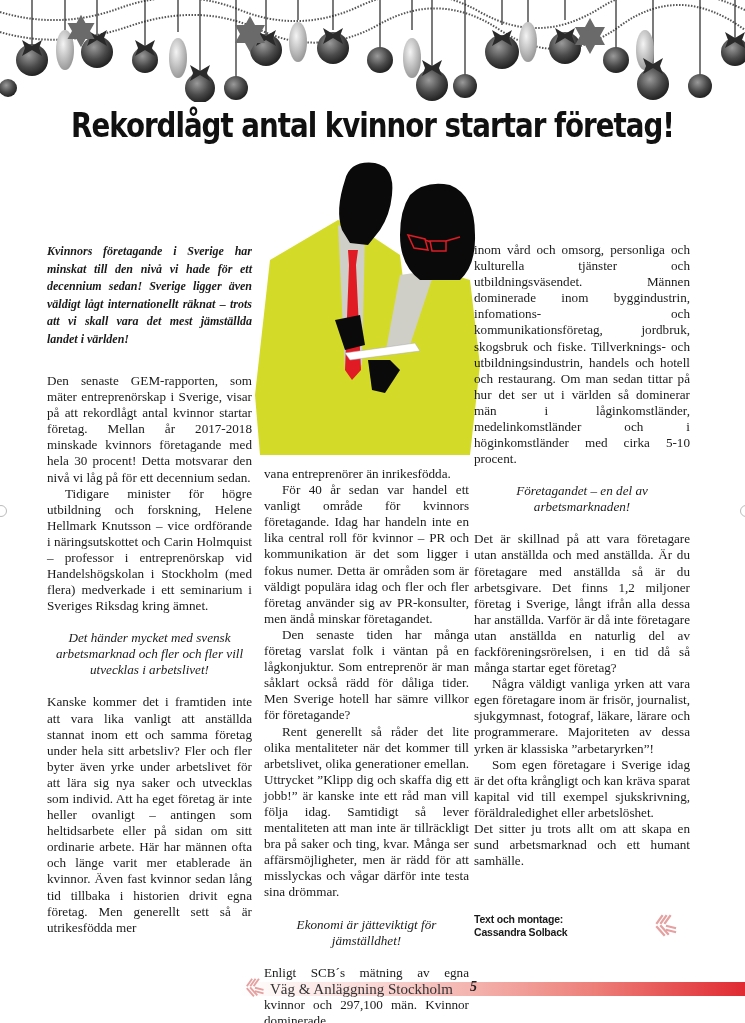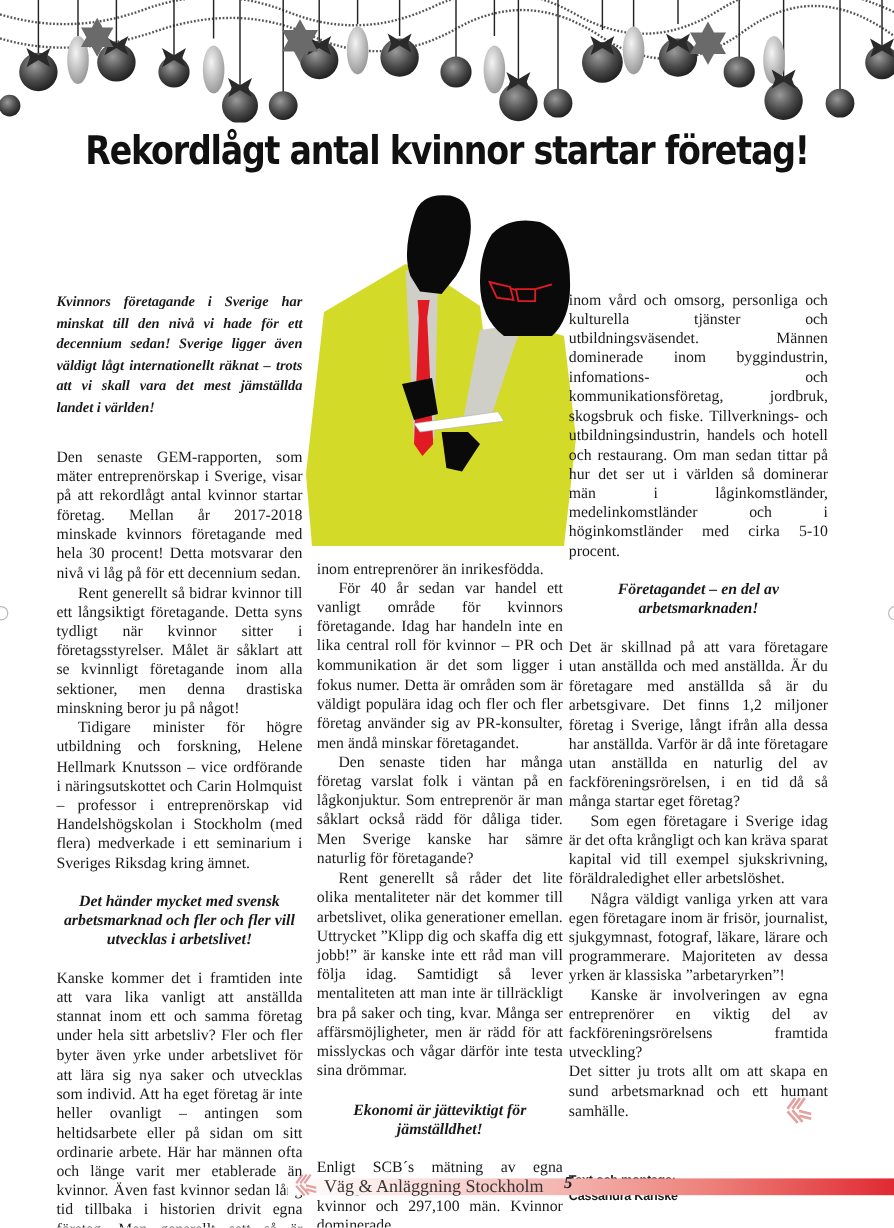--- a/index.html
+++ b/index.html
@@ -4,21 +4,21 @@
   <style>
     html, body { margin: 0; padding: 0; background: #ffffff; }
     body { width: 745px; height: 1023px; position: relative; overflow: hidden; font-family: "Liberation Serif", serif; color: #1a1a1a; }
     .deco { position: absolute; left: 0; top: 0; width: 745px; height: 102px; }
     .title { position: absolute; left: 0; top: 104px; width: 745px; text-align: center; font-family: "DejaVu Sans", sans-serif; font-weight: bold; font-size: 33px; letter-spacing: -1.2px; transform: scaleX(0.84); color: #111; line-height: 44px; }
     .illus { position: absolute; left: 250px; top: 155px; width: 240px; height: 300px; }
     .col { position: absolute; font-size: 13.15px; line-height: 16.1px; text-align: justify; }
     .col p { margin: 0; }
     .col p.ind { text-indent: 18px; }
     .lead { position: absolute; left: 47px; top: 243px; width: 205px; font-style: italic; font-weight: bold; font-size: 12px; line-height: 17.6px; text-align: justify; }
-    .sub { font-style: italic; font-weight: bold; text-align: center; margin: 16px 0 16px 0 !important; line-height: 16px; }
+    .sub { font-style: italic; font-weight: normal; text-align: center; margin: 16px 0 16px 0 !important; line-height: 16px; }
     .c1 { left: 47px; top: 373px; width: 205px; }
     .c2 { left: 264px; top: 466px; width: 205px; }
     .c3 { left: 474px; top: 242px; width: 216px; }
     .credit { font-family: "Liberation Sans", sans-serif; font-weight: bold; font-size: 10.5px; line-height: 13px; margin-top: 44px !important; text-align: left; letter-spacing: -0.2px; }
     .logo-small { position: absolute; left: 653px; top: 913px; width: 26px; height: 26px; }
     .footer { position: absolute; left: 240px; top: 982px; width: 505px; height: 14px; background: linear-gradient(to right, #ffffff 0%, #fbe3e1 20%, #f4b5b0 45%, #ed7f79 70%, #e02a32 100%); }
     .footer-logo { position: absolute; left: 244px; top: 977px; width: 22px; height: 22px; }
     .footer-text { position: absolute; left: 270px; top: 981px; font-size: 15px; color: #333; text-align: center; }
     .footer-num { position: absolute; left: 470px; top: 979px; font-size: 14px; font-style: italic; font-weight: bold; color: #222; }
     .regmark { position: absolute; width: 10px; height: 10px; border: 1px solid #bbb; border-radius: 50%; }
@@ -138,46 +138,44 @@
 
   <path d="M95 198 L165 188 L170 196 L100 205 Z" fill="#ffffff" stroke="#aaa" stroke-width="0.5"></path>
 
   <path d="M118 205 L140 205 L150 215 L135 238 L122 235 Z" fill="#0a0a0a"></path>
 </svg>
 
 <div class="lead">Kvinnors företagande i Sverige har minskat till den nivå vi hade för ett decennium sedan! Sverige ligger även väldigt lågt internationellt räknat – trots att vi skall vara det mest jämställda landet i världen!</div>
 
 <div class="col c1">
   <p>Den senaste GEM-rapporten, som mäter entreprenörskap i Sverige, visar på att rekordlågt antal kvinnor startar företag. Mellan år 2017-2018 minskade kvinnors företagande med hela 30 procent! Detta motsvarar den nivå vi låg på för ett decennium sedan.</p>
-  <p class="ind">Rent generellt så bidrar kvinnor till ett långsiktigt företagande. Detta syns tydligt när kvinnor sitter i företagsstyrelser. Målet är såklart att se kvinnligt företagande inom alla sektioner, men denna drastiska minskning beror ju på något!</p>
   <p class="ind">Tidigare minister för högre utbildning och forskning, Helene Hellmark Knutsson – vice ordförande i näringsutskottet och Carin Holmquist – professor i entreprenörskap vid Handelshögskolan i Stockholm (med flera) medverkade i ett seminarium i Sveriges Riksdag kring ämnet.</p>
   <p class="sub">Det händer mycket med svensk arbetsmarknad och fler och fler vill utvecklas i arbetslivet!</p>
   <p>Kanske kommer det i framtiden inte att vara lika vanligt att anställda stannat inom ett och samma företag under hela sitt arbetsliv? Fler och fler byter även yrke under arbetslivet för att lära sig nya saker och utvecklas som individ. Att ha eget företag är inte heller ovanligt – antingen som heltidsarbete eller på sidan om sitt ordinarie arbete. Här har männen ofta och länge varit mer etablerade än kvinnor. Även fast kvinnor sedan lång tid tillbaka i historien drivit egna företag. Men generellt sett så är utrikesfödda mer</p>
 </div>
 
 <div class="col c2">
-  <p>inom entreprenörer än inrikesfödda.</p>
+  <p>vana entreprenörer än inrikesfödda.</p>
   <p class="ind">För 40 år sedan var handel ett vanligt område för kvinnors företagande. Idag har handeln inte en lika central roll för kvinnor – PR och kommunikation är det som ligger i fokus numer. Detta är områden som är väldigt populära idag och fler och fler företag använder sig av PR-konsulter, men ändå minskar företagandet.</p>
-  <p class="ind">Den senaste tiden har många företag varslat folk i väntan på en lågkonjuktur. Som entreprenör är man såklart också rädd för dåliga tider. Men Sverige kanske har sämre naturlig för företagande?</p>
+  <p class="ind">Den senaste tiden har många företag varslat folk i väntan på en lågkonjuktur. Som entreprenör är man såklart också rädd för dåliga tider. Men Sverige hotell har sämre villkor för företagande?</p>
   <p class="ind">Rent generellt så råder det lite olika mentaliteter när det kommer till arbetslivet, olika generationer emellan. Uttrycket ”Klipp dig och skaffa dig ett jobb!” är kanske inte ett råd man vill följa idag. Samtidigt så lever mentaliteten att man inte är tillräckligt bra på saker och ting, kvar. Många ser affärsmöjligheter, men är rädd för att misslyckas och vågar därför inte testa sina drömmar.</p>
   <p class="sub">Ekonomi är jätteviktigt för jämställdhet!</p>
   <p>Enligt SCB´s mätning av egna företagare år 2018 så var 116,600 kvinnor och 297,100 män. Kvinnor dominerade</p>
 </div>
 
 <div class="col c3">
   <p>inom vård och omsorg, personliga och kulturella tjänster och utbildningsväsendet. Männen dominerade inom byggindustrin, infomations- och kommunikationsföretag, jordbruk, skogsbruk och fiske. Tillverknings- och utbildningsindustrin, handels och hotell och restaurang. Om man sedan tittar på hur det ser ut i världen så dominerar män i låginkomstländer, medelinkomstländer och i höginkomstländer med cirka 5-10 procent.</p>
   <p class="sub">Företagandet – en del av arbetsmarknaden!</p>
   <p>Det är skillnad på att vara företagare utan anställda och med anställda. Är du företagare med anställda så är du arbetsgivare. Det finns 1,2 miljoner företag i Sverige, långt ifrån alla dessa har anställda. Varför är då inte företagare utan anställda en naturlig del av fackföreningsrörelsen, i en tid då så många startar eget företag?</p>
+  <p class="ind">Några väldigt vanliga yrken att vara egen företagare inom är frisör, journalist, sjukgymnast, fotograf, läkare, lärare och programmerare. Majoriteten av dessa yrken är klassiska ”arbetaryrken”!</p>
   <p class="ind">Som egen företagare i Sverige idag är det ofta krångligt och kan kräva sparat kapital vid till exempel sjukskrivning, föräldraledighet eller arbetslöshet.</p>
-  <p class="ind">Några väldigt vanliga yrken att vara egen företagare inom är frisör, journalist, sjukgymnast, fotograf, läkare, lärare och programmerare. Majoriteten av dessa yrken är klassiska ”arbetaryrken”!</p>
-  <p class="ind">Kanske är involveringen av egna entreprenörer en viktig del av fackföreningsrörelsens framtida utveckling?</p>
   <p>Det sitter ju trots allt om att skapa en sund arbetsmarknad och ett humant samhälle.</p>
   <p class="credit">
     <span>Text och montage:</span><br>
-    <span>Cassandra Kanske</span>
+    <span>Cassandra Solback</span>
   </p>
 </div>
 
 <svg class="logo-small" viewBox="0 0 26 26" xmlns="http://www.w3.org/2000/svg">
   <g stroke="#e5a0a0" stroke-width="2.2" stroke-linecap="square">
     <line x1="9" y1="3" x2="4" y2="10"></line>
       <line x1="13" y1="3" x2="8" y2="10"></line>
       <line x1="17" y1="3" x2="12" y2="10"></line>
     <line x1="4" y1="14" x2="11" y2="22"></line>
       <line x1="8" y1="13" x2="15" y2="21"></line>

